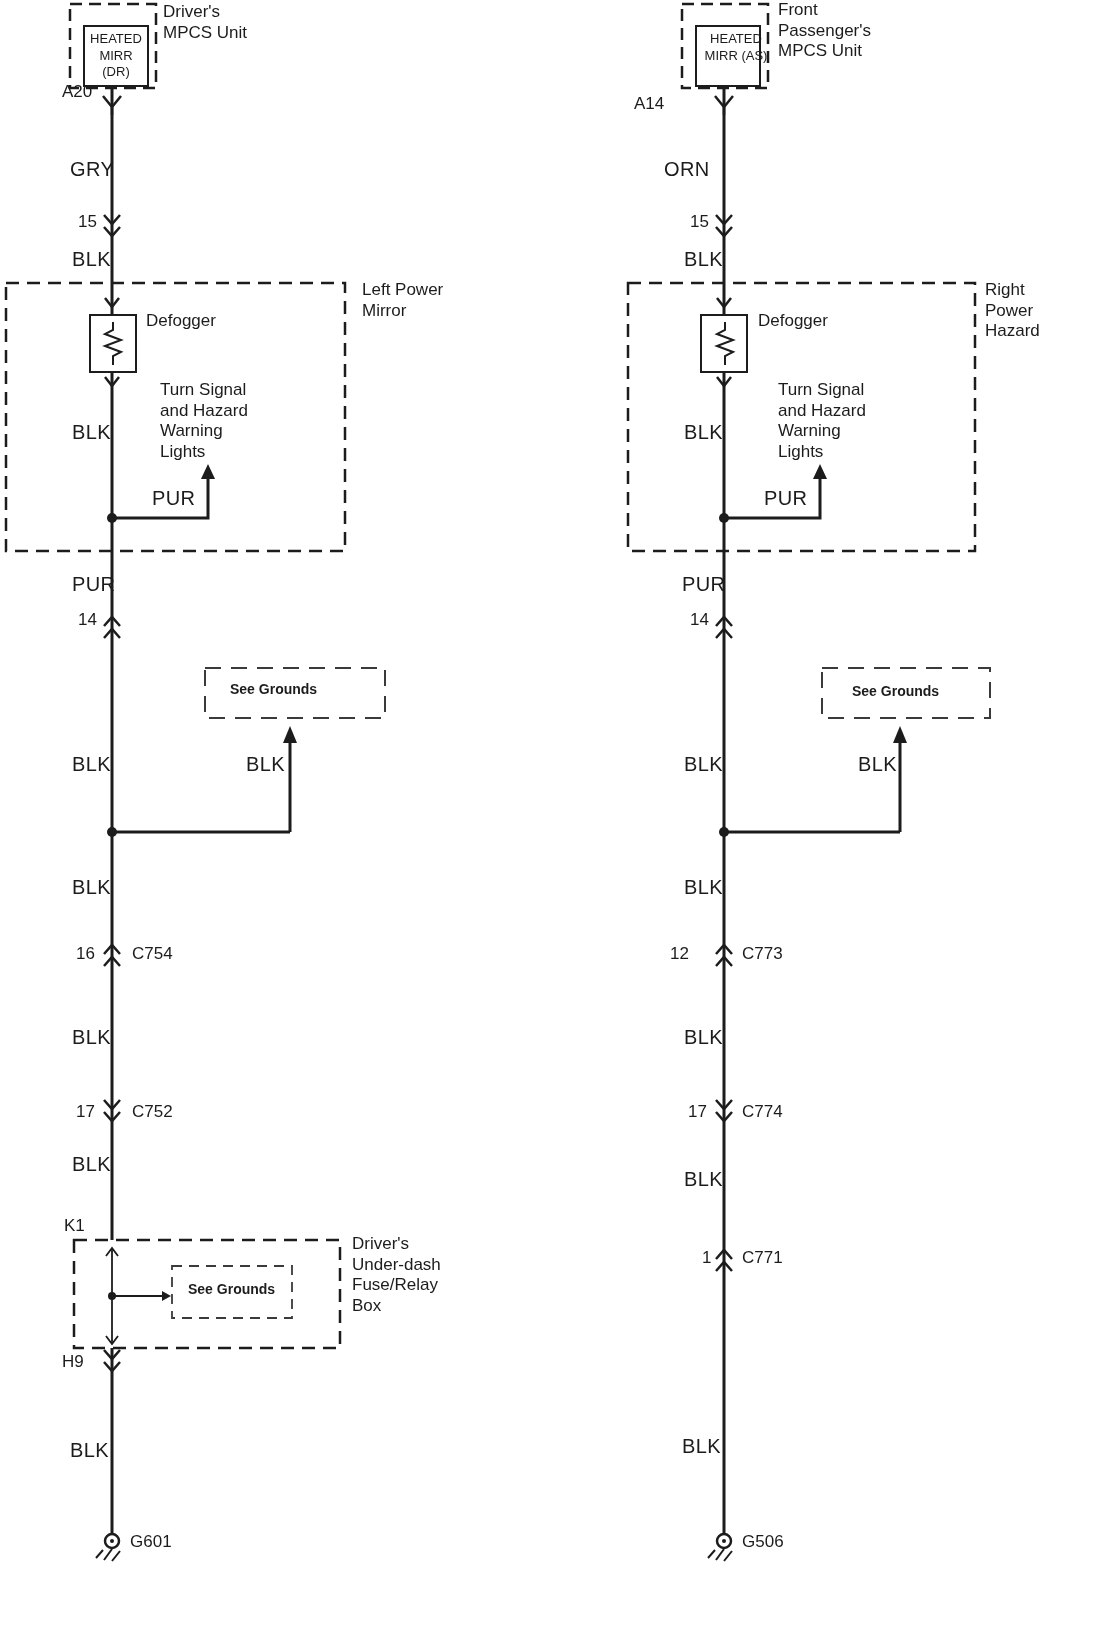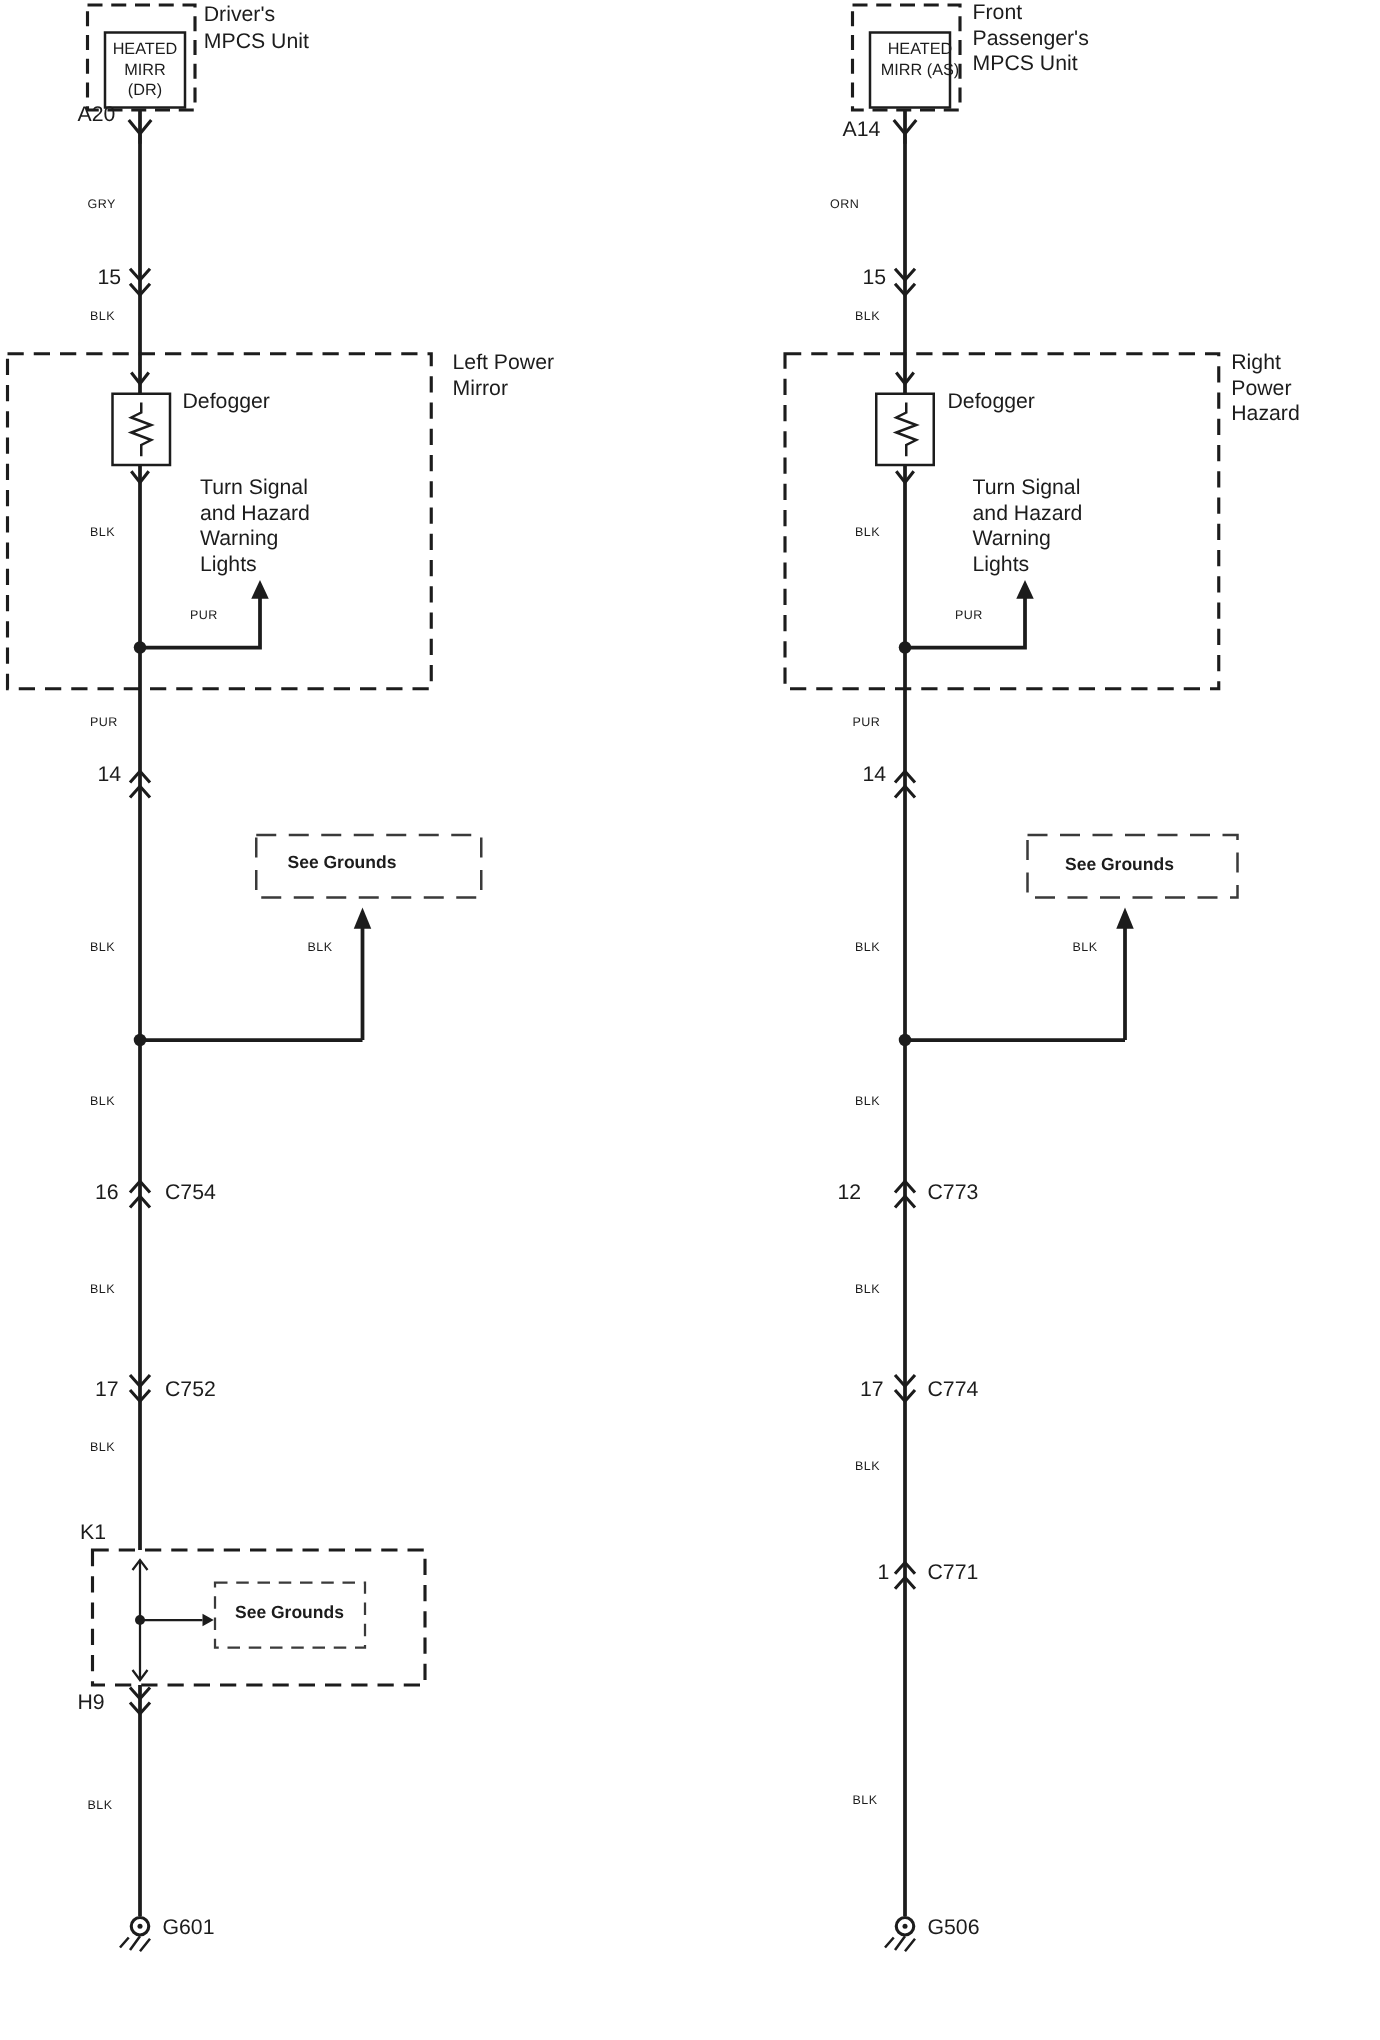--- a/index.html
+++ b/index.html
@@ -4,21 +4,21 @@
 <style>
   html,body { margin:0; padding:0; background:#ffffff; }
   #diagram {
     position:relative; width:1104px; height:1632px;
     background:#ffffff; font-family:"Liberation Sans", sans-serif;
     color:#1c1c1c; overflow:hidden;
   }
   #wires { position:absolute; left:0; top:0; }
   .lbl  { position:absolute; font-size:17px; line-height:1.22; white-space:nowrap; }
   .wrap { white-space:normal; }
-  .wirelbl { position:absolute; font-size:10px; letter-spacing:0.4px; }
+  .wirelbl { position:absolute; font-size:20px; letter-spacing:0.4px; }
   .sg   { position:absolute; font-size:14px; font-weight:bold; }
   .comp { position:absolute; font-size:13px; text-align:center; line-height:1.28; }
 </style>
 </head>
 <body>
 
 <div id="diagram">
 
   <svg id="wires" width="1104" height="1632" viewBox="0 0 1104 1632">
 
@@ -137,28 +137,29 @@
   <div class="wirelbl" style="left:72px;top:753px">BLK</div>
   <div class="wirelbl" style="left:246px;top:753px">BLK</div>
   <div class="wirelbl" style="left:72px;top:876px">BLK</div>
   <div class="lbl" style="left:76px;top:944px">16</div>
   <div class="lbl" style="left:132px;top:944px">C754</div>
   <div class="wirelbl" style="left:72px;top:1026px">BLK</div>
   <div class="lbl" style="left:76px;top:1102px">17</div>
   <div class="lbl" style="left:132px;top:1102px">C752</div>
   <div class="wirelbl" style="left:72px;top:1153px">BLK</div>
   <div class="lbl" style="left:64px;top:1216px">K1</div>
+  <div class="lbl wrap" style="left:352px;top:1234px;width:100px">Driver's Under-dash Fuse/Relay Box</div>
   <div class="sg" style="left:188px;top:1281px">See Grounds</div>
   <div class="lbl" style="left:62px;top:1352px">H9</div>
   <div class="wirelbl" style="left:70px;top:1439px">BLK</div>
   <div class="lbl" style="left:130px;top:1532px">G601</div>
 
   <div class="lbl wrap" style="left:778px;top:0px;width:112px">Front Passenger's MPCS Unit</div>
   <div class="comp" style="left:696px;top:31px;width:80px">HEATED MIRR (AS)</div>
-  <div class="lbl" style="left:674px;top:94px">A14</div>
+  <div class="lbl" style="left:634px;top:94px">A14</div>
   <div class="wirelbl" style="left:664px;top:158px">ORN</div>
   <div class="lbl" style="left:690px;top:212px">15</div>
   <div class="wirelbl" style="left:684px;top:248px">BLK</div>
   <div class="lbl wrap" style="left:985px;top:280px;width:62px">Right Power Hazard</div>
   <div class="lbl" style="left:758px;top:311px">Defogger</div>
   <div class="wirelbl" style="left:684px;top:421px">BLK</div>
   <div class="lbl wrap" style="left:778px;top:380px;width:100px">Turn Signal and Hazard Warning Lights</div>
   <div class="wirelbl" style="left:764px;top:487px">PUR</div>
   <div class="wirelbl" style="left:682px;top:573px">PUR</div>
   <div class="lbl" style="left:690px;top:610px">14</div>

